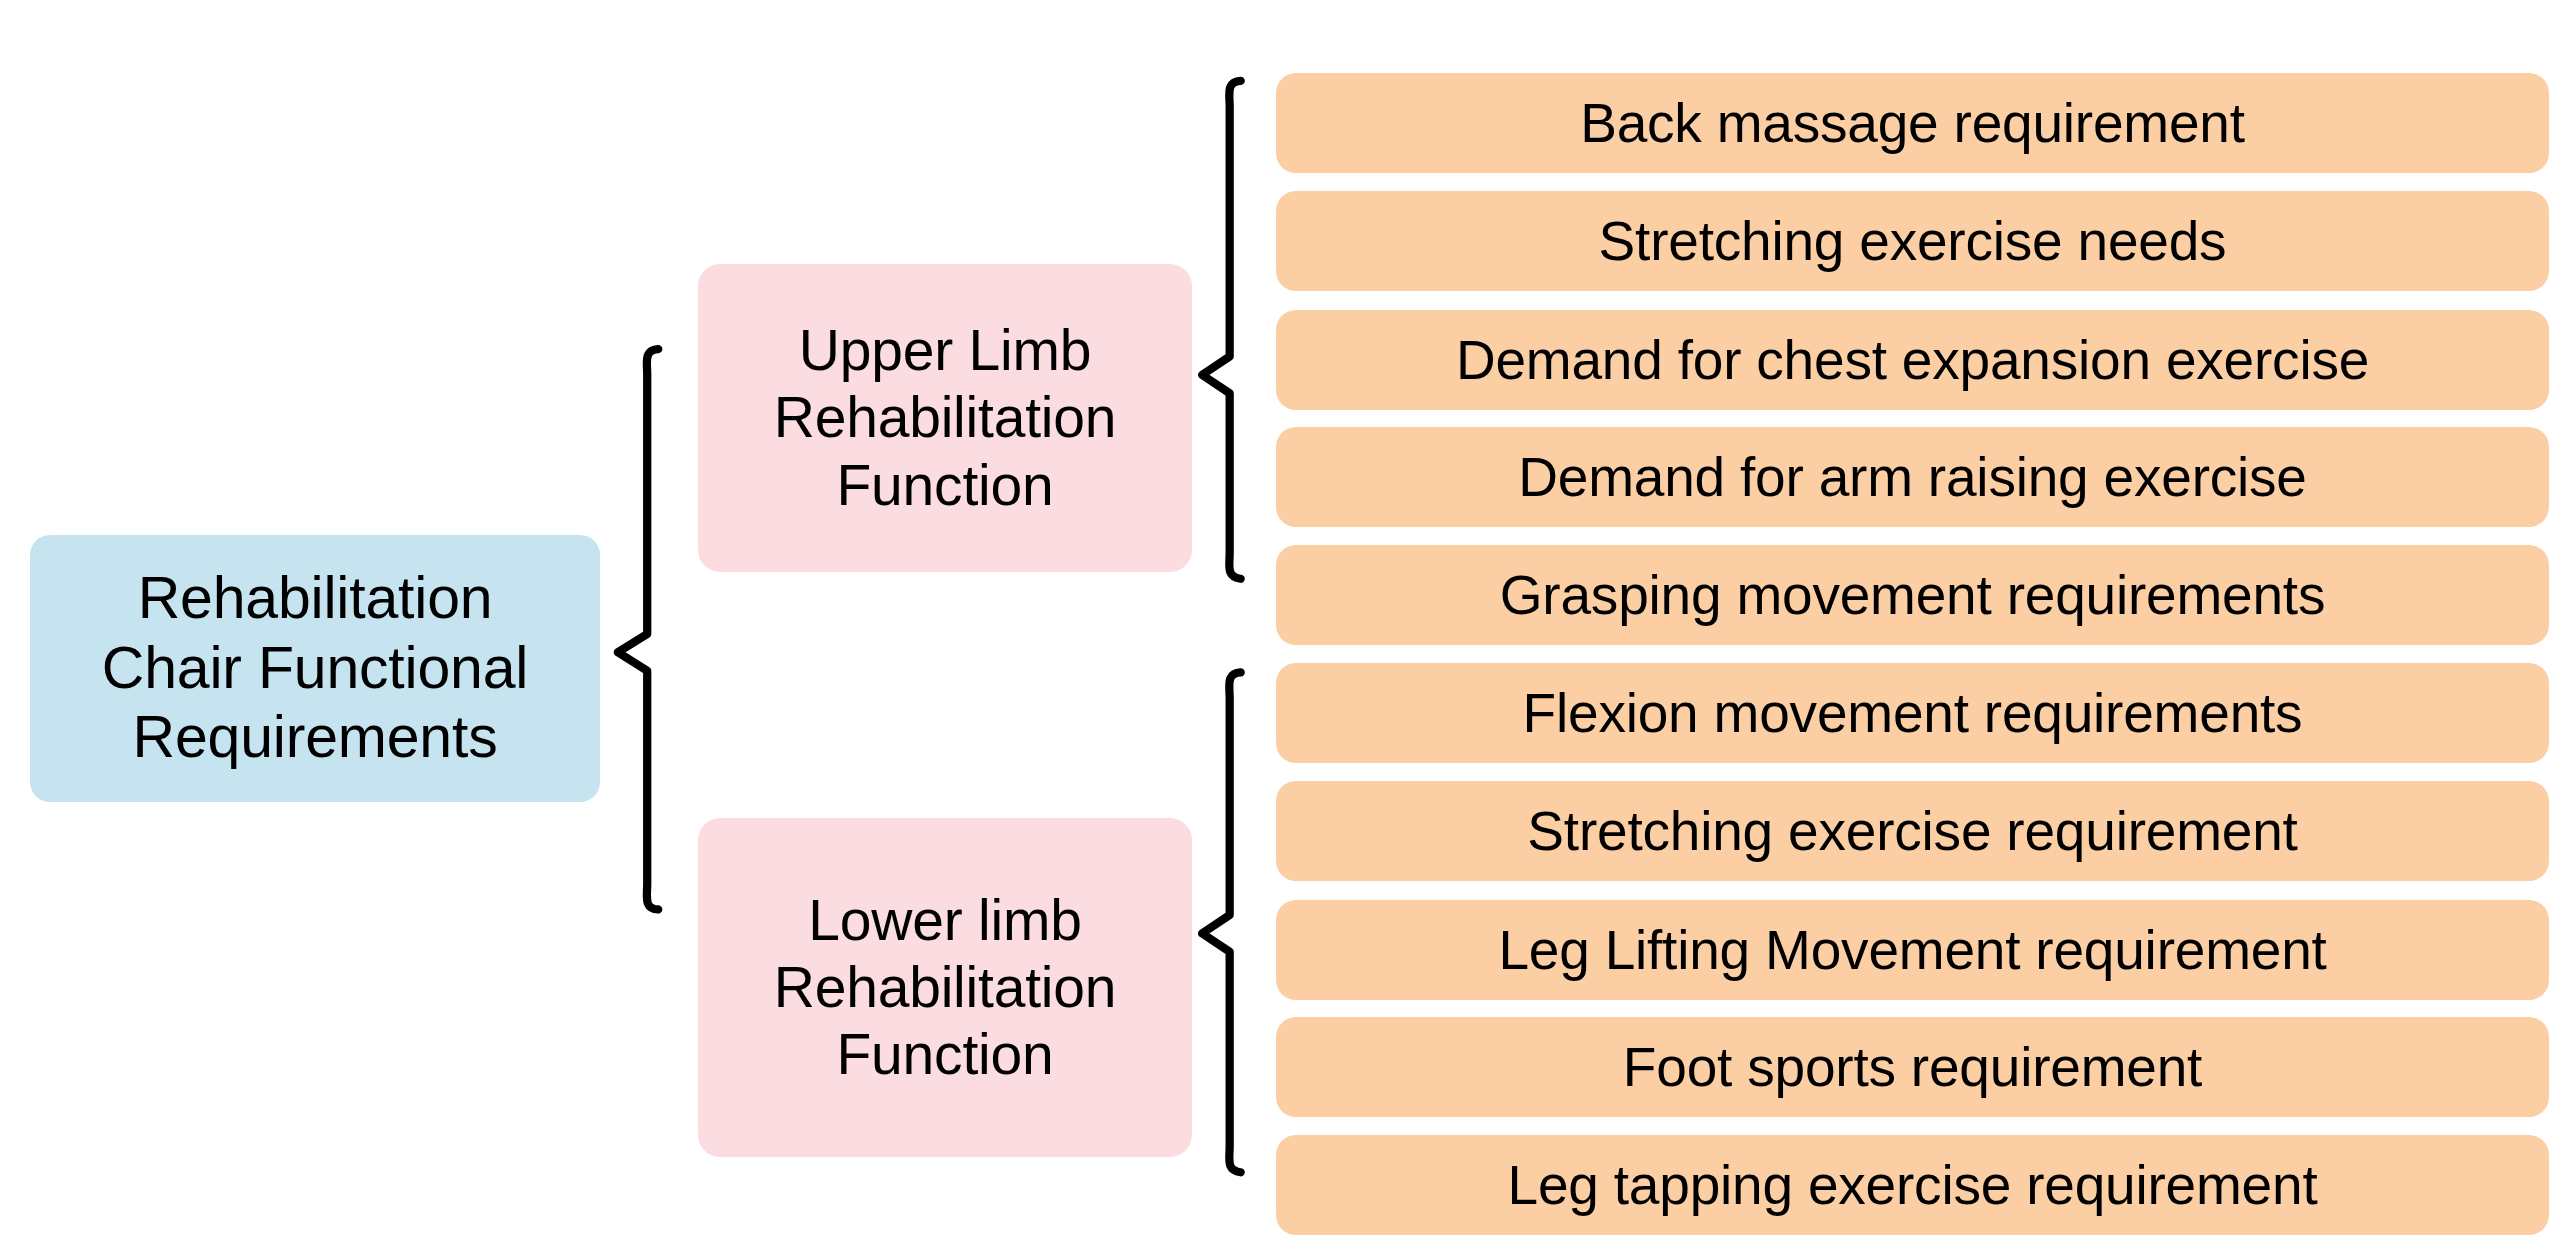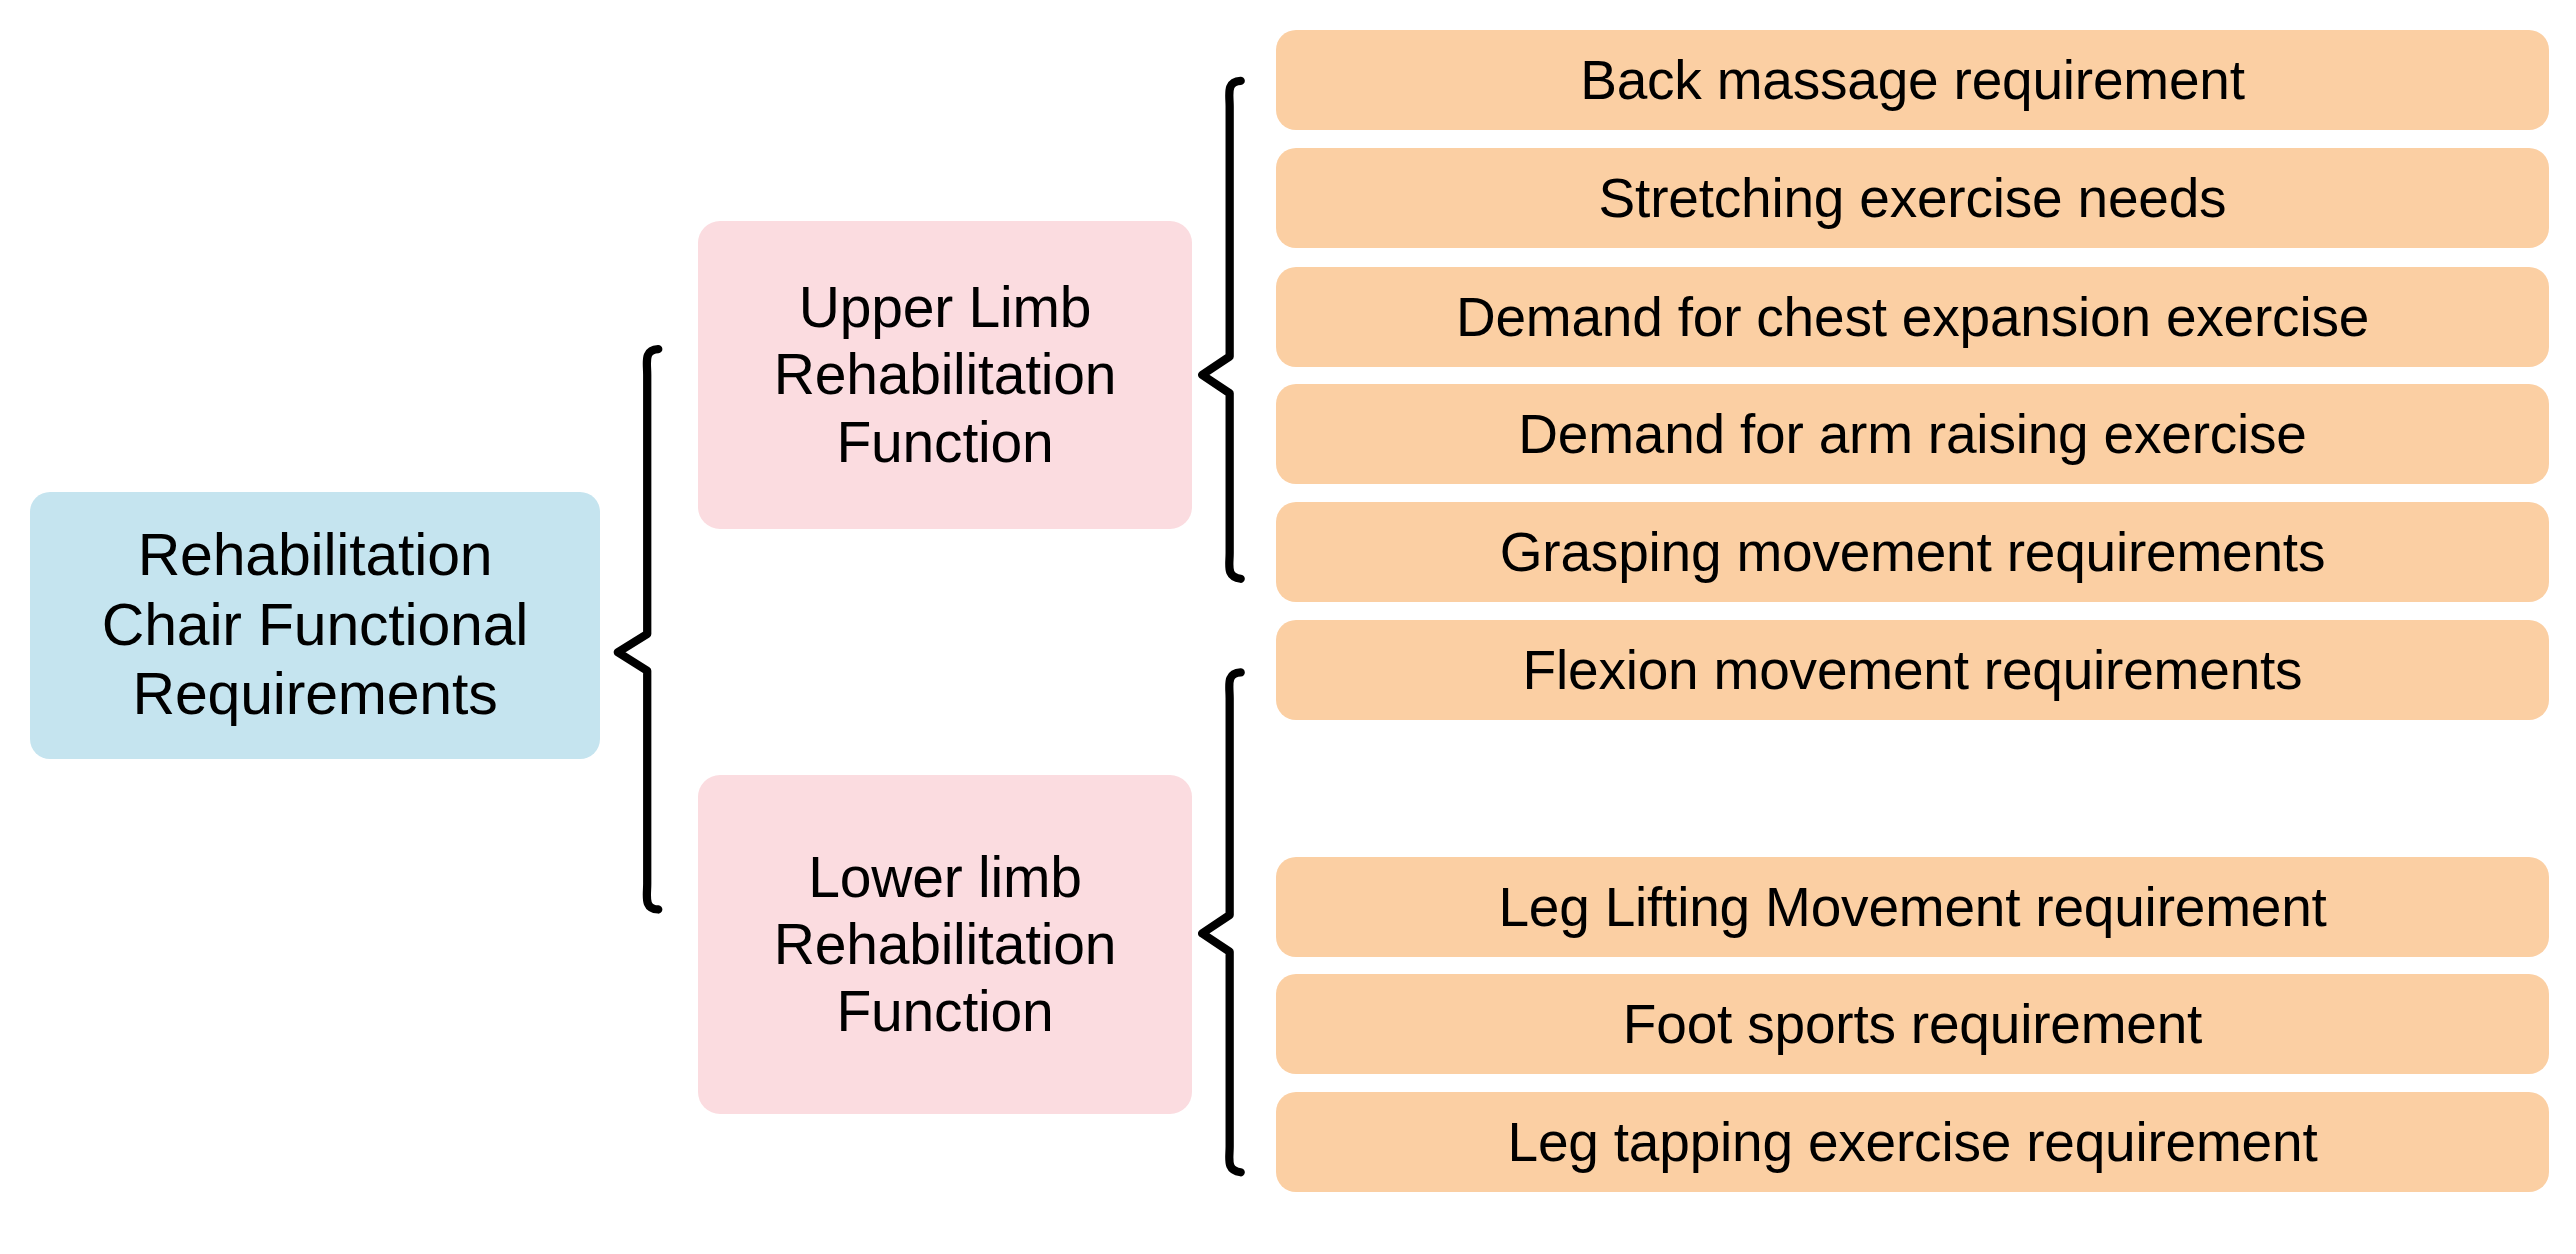--- a/index.html
+++ b/index.html
@@ -19,20 +19,21 @@
     position: absolute;
     box-sizing: border-box;
     display: flex;
     align-items: center;
     justify-content: center;
     text-align: center;
     color: #000000;
     line-height: 1.18;
     letter-spacing: -0.2px;
     white-space: pre-line;
+    margin-top: 43px;
   }
 
   
   #root-node {
     left: 30px;
     top: 492px;
     width: 570px;
     height: 267px;
     background: #c5e4ef;
     border-radius: 20px;
@@ -95,18 +96,19 @@
 Rehabilitation
 Function</div>
 
   <div class="node leaf-node" style="top:30px">Back massage requirement</div>
   <div class="node leaf-node" style="top:148px">Stretching exercise needs</div>
   <div class="node leaf-node" style="top:267px">Demand for chest expansion exercise</div>
   <div class="node leaf-node" style="top:384px">Demand for arm raising exercise</div>
   <div class="node leaf-node" style="top:502px">Grasping movement requirements</div>
 
   <div class="node leaf-node" style="top:620px">Flexion movement requirements</div>
+  <div class="node leaf-node" style="top:738px">Stretching exercise requirement</div>
   <div class="node leaf-node" style="top:857px">Leg Lifting Movement requirement</div>
   <div class="node leaf-node" style="top:1092px">Leg tapping exercise requirement</div>
   <div class="node leaf-node" style="top:974px">Foot sports requirement</div>
 
 </div>
 
 
 </body></html>

